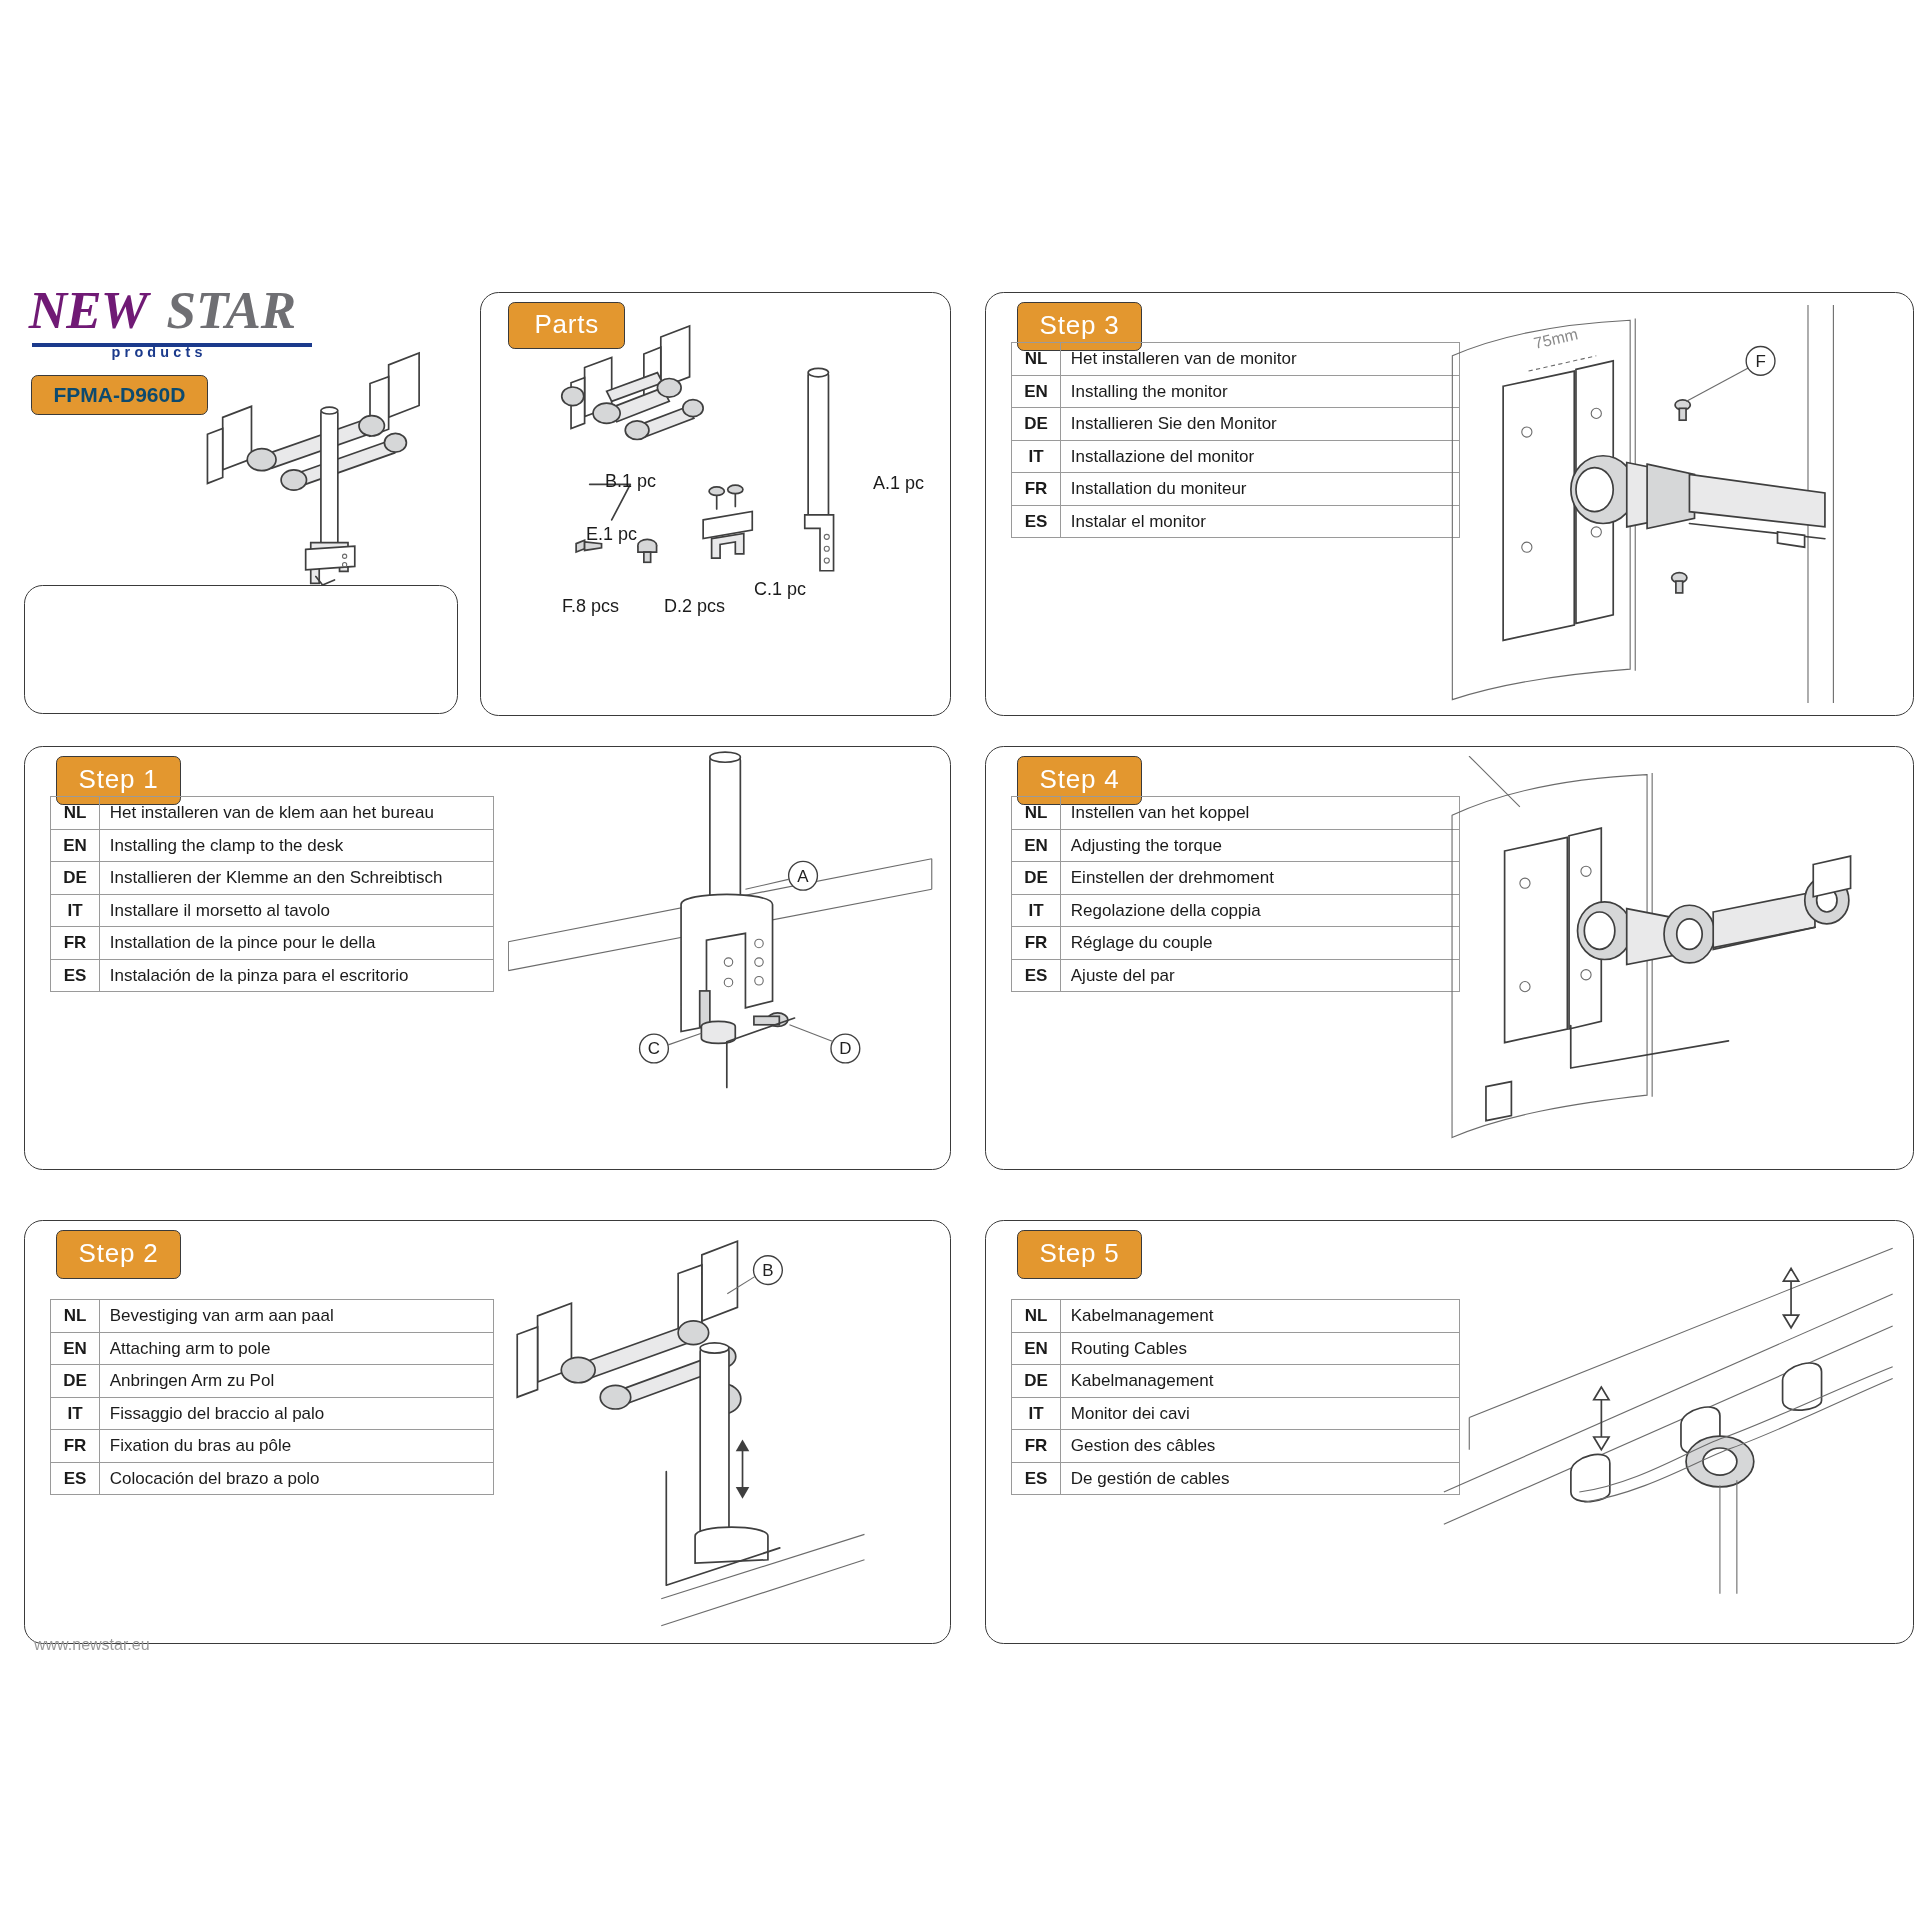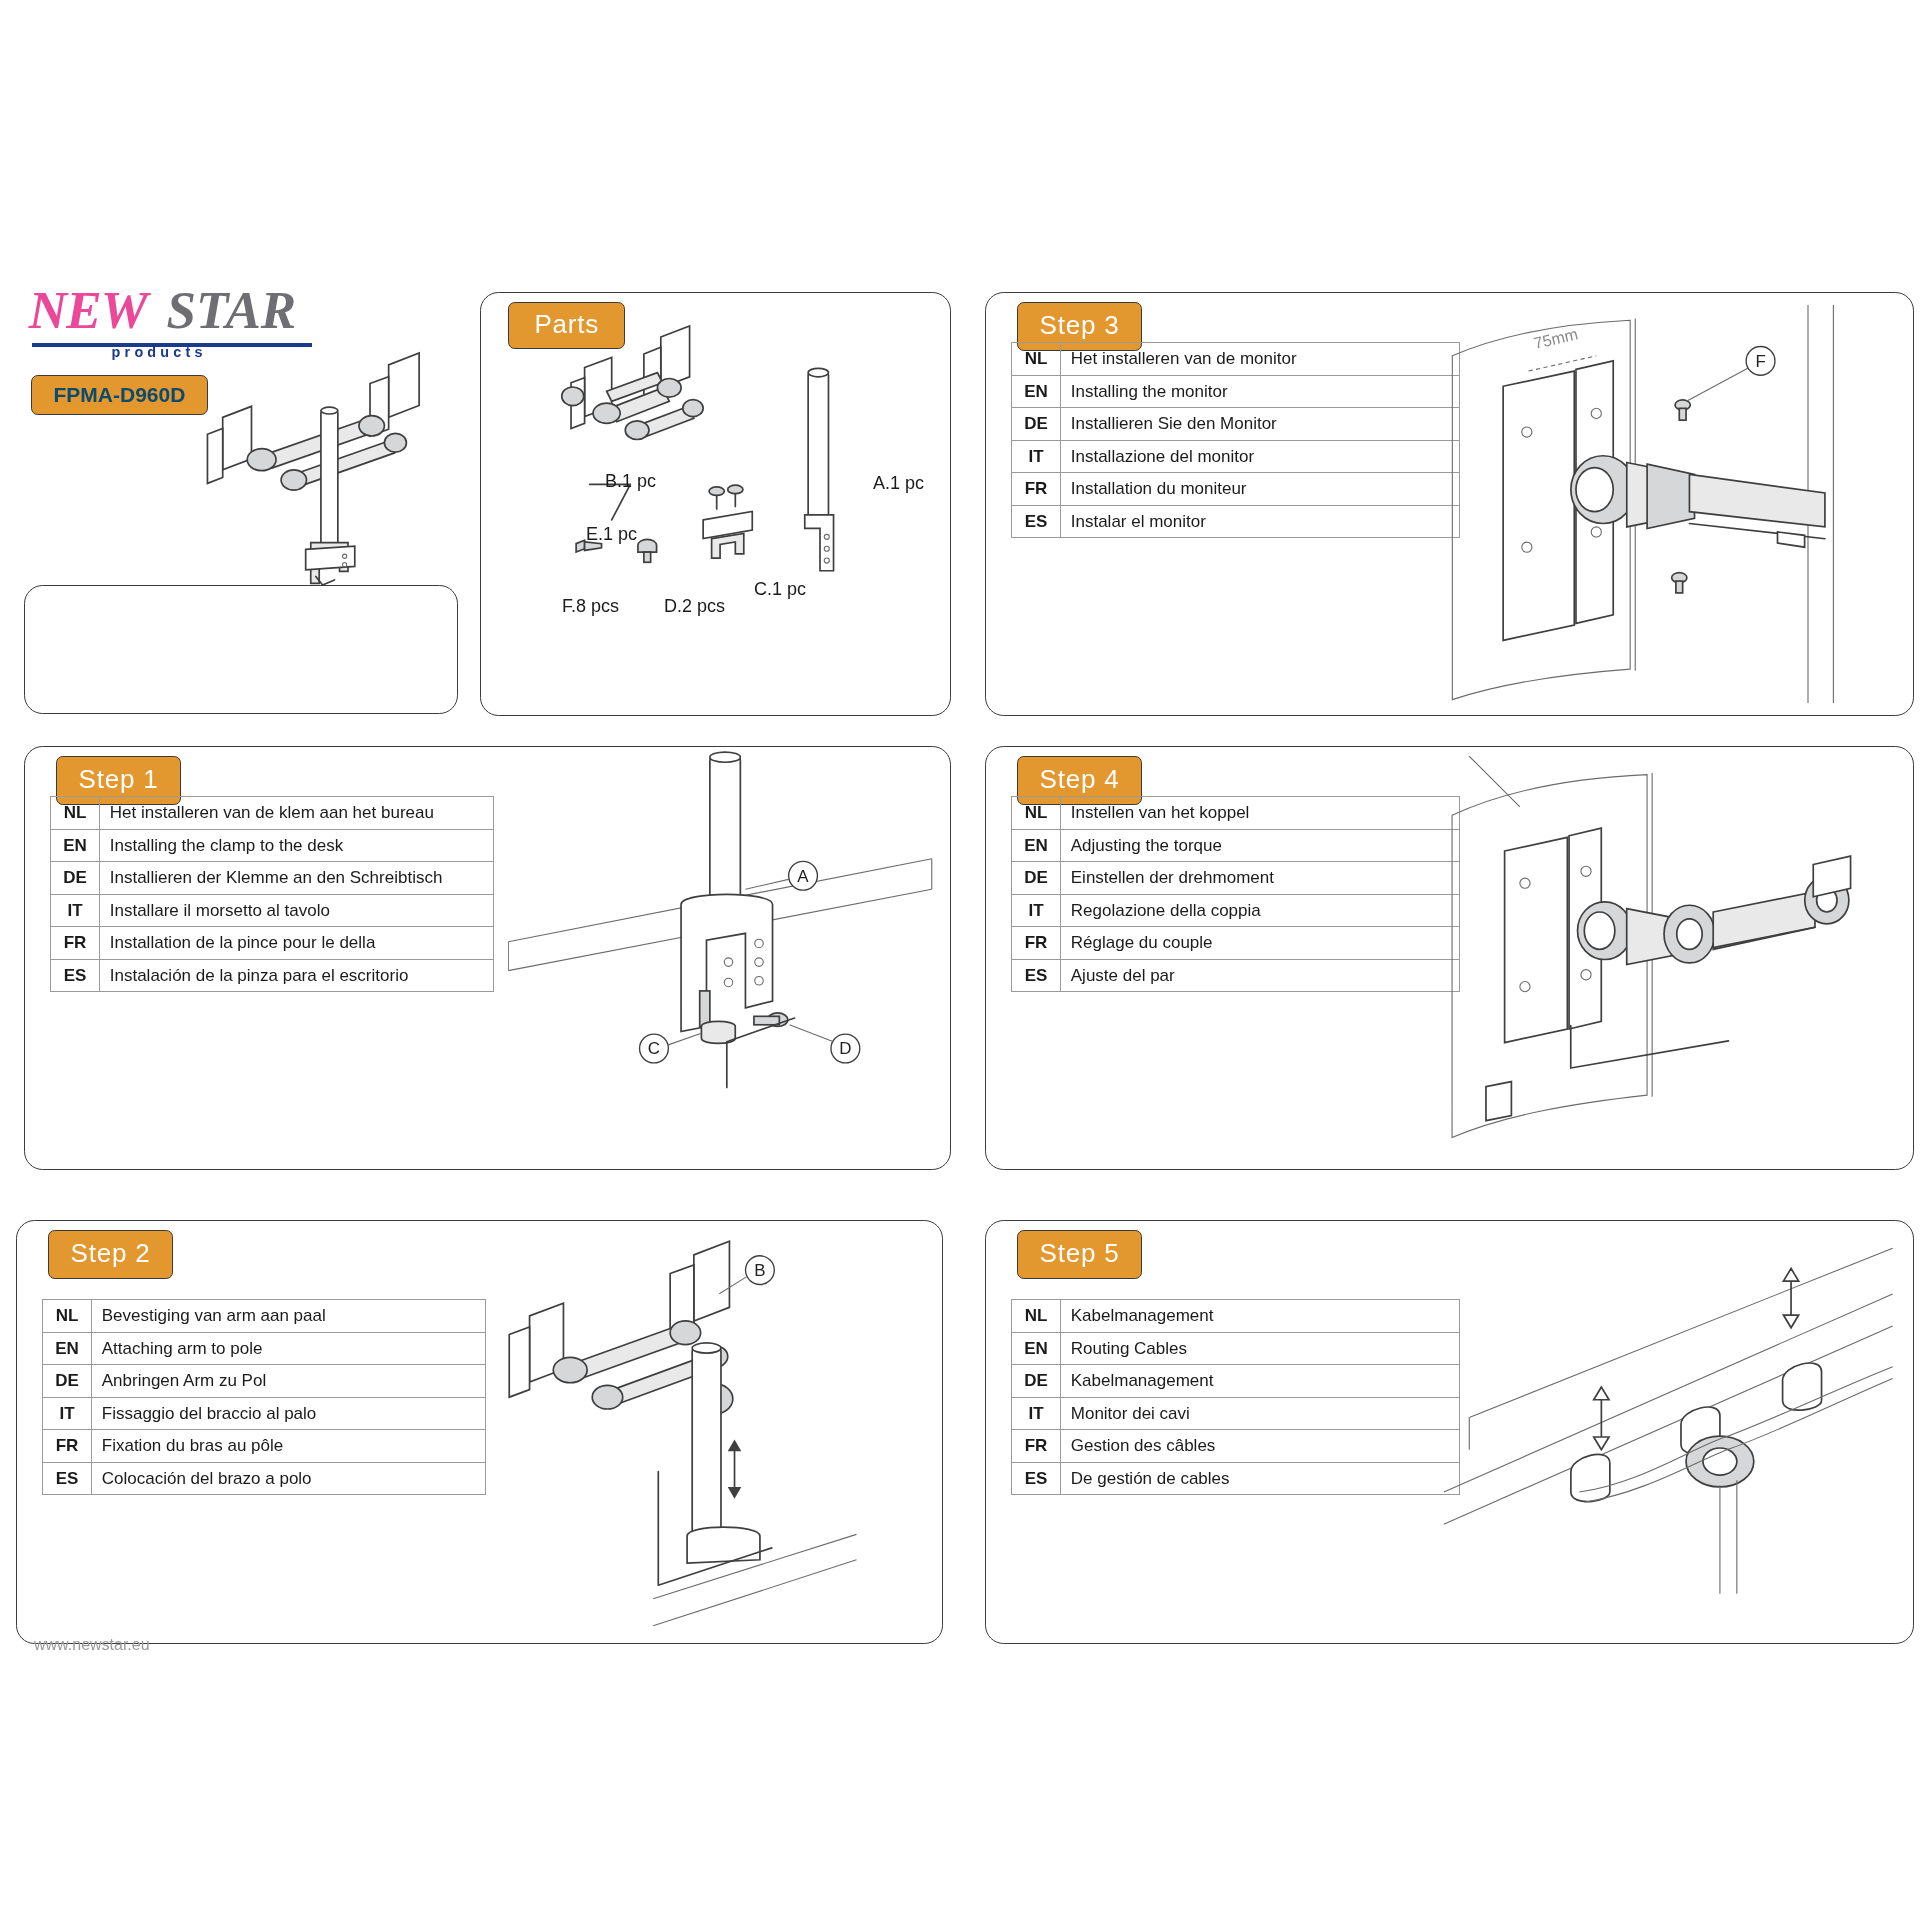--- a/index.html
+++ b/index.html
@@ -70,21 +70,21 @@
     padding-right: 5.1px;
   }
 
   
   .logo-wrap { position: absolute; left: 18.6px; top: 280px; width: 322px; height: 93px; }
   .logo-new {
     font-family: "Liberation Serif", serif;
     font-style: italic;
     font-weight: bold;
     font-size: 53px;
-    color: #ec4899;
+    color: #701a75;
     letter-spacing: -0.8px;
     position: absolute;
     left: 10.2px; top: 0;
   }
   .logo-star {
     font-family: "Liberation Serif", serif;
     font-style: italic;
     font-weight: bold;
     font-size: 53px;
     color: #6f6f73;
@@ -507,21 +507,21 @@
       <ellipse class="fillgd" cx="462" cy="170" rx="26" ry="28"></ellipse>
       <ellipse class="fillw" cx="462" cy="170" rx="12" ry="14"></ellipse>
       <path class="fillw" d="M446,128 l44,-10 l0,38 l-44,10 z"></path>
 
       <path class="lw" d="M160,318 L160,368 L346,336" stroke-width="4"></path>
 
       <path class="fillw" d="M60,390 l30,-6 l0,40 l-30,6 z"></path>
     </svg>
   </div>
 
-  <div class="panel" style="left:16px; top:1220px; width:927px; height:424px;">
+  <div class="panel" style="left:24px; top:1220px; width:927px; height:424px;">
     <div class="badge" style="left:30.5px; top:-18.6px;">Step 2</div>
 
     <table class="langtable" style="left:25.4px; top:78px; width:444px;">
       <tbody>
         <tr>
             <td class="code">NL</td>
             <td>Bevestiging van arm aan paal</td>
           </tr>
         <tr>
             <td class="code">EN</td>

